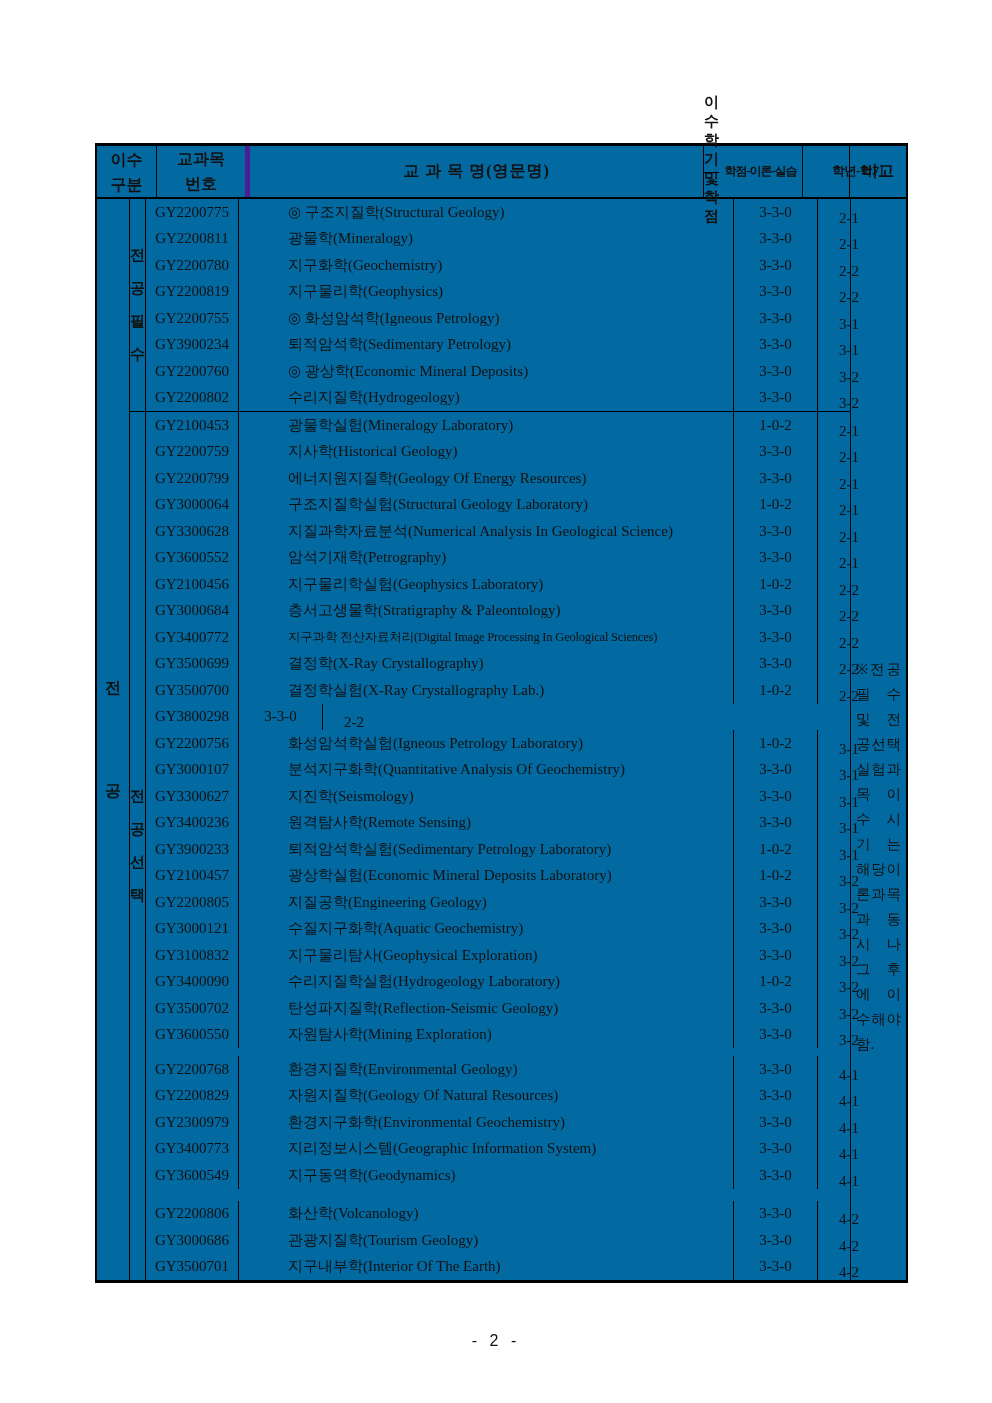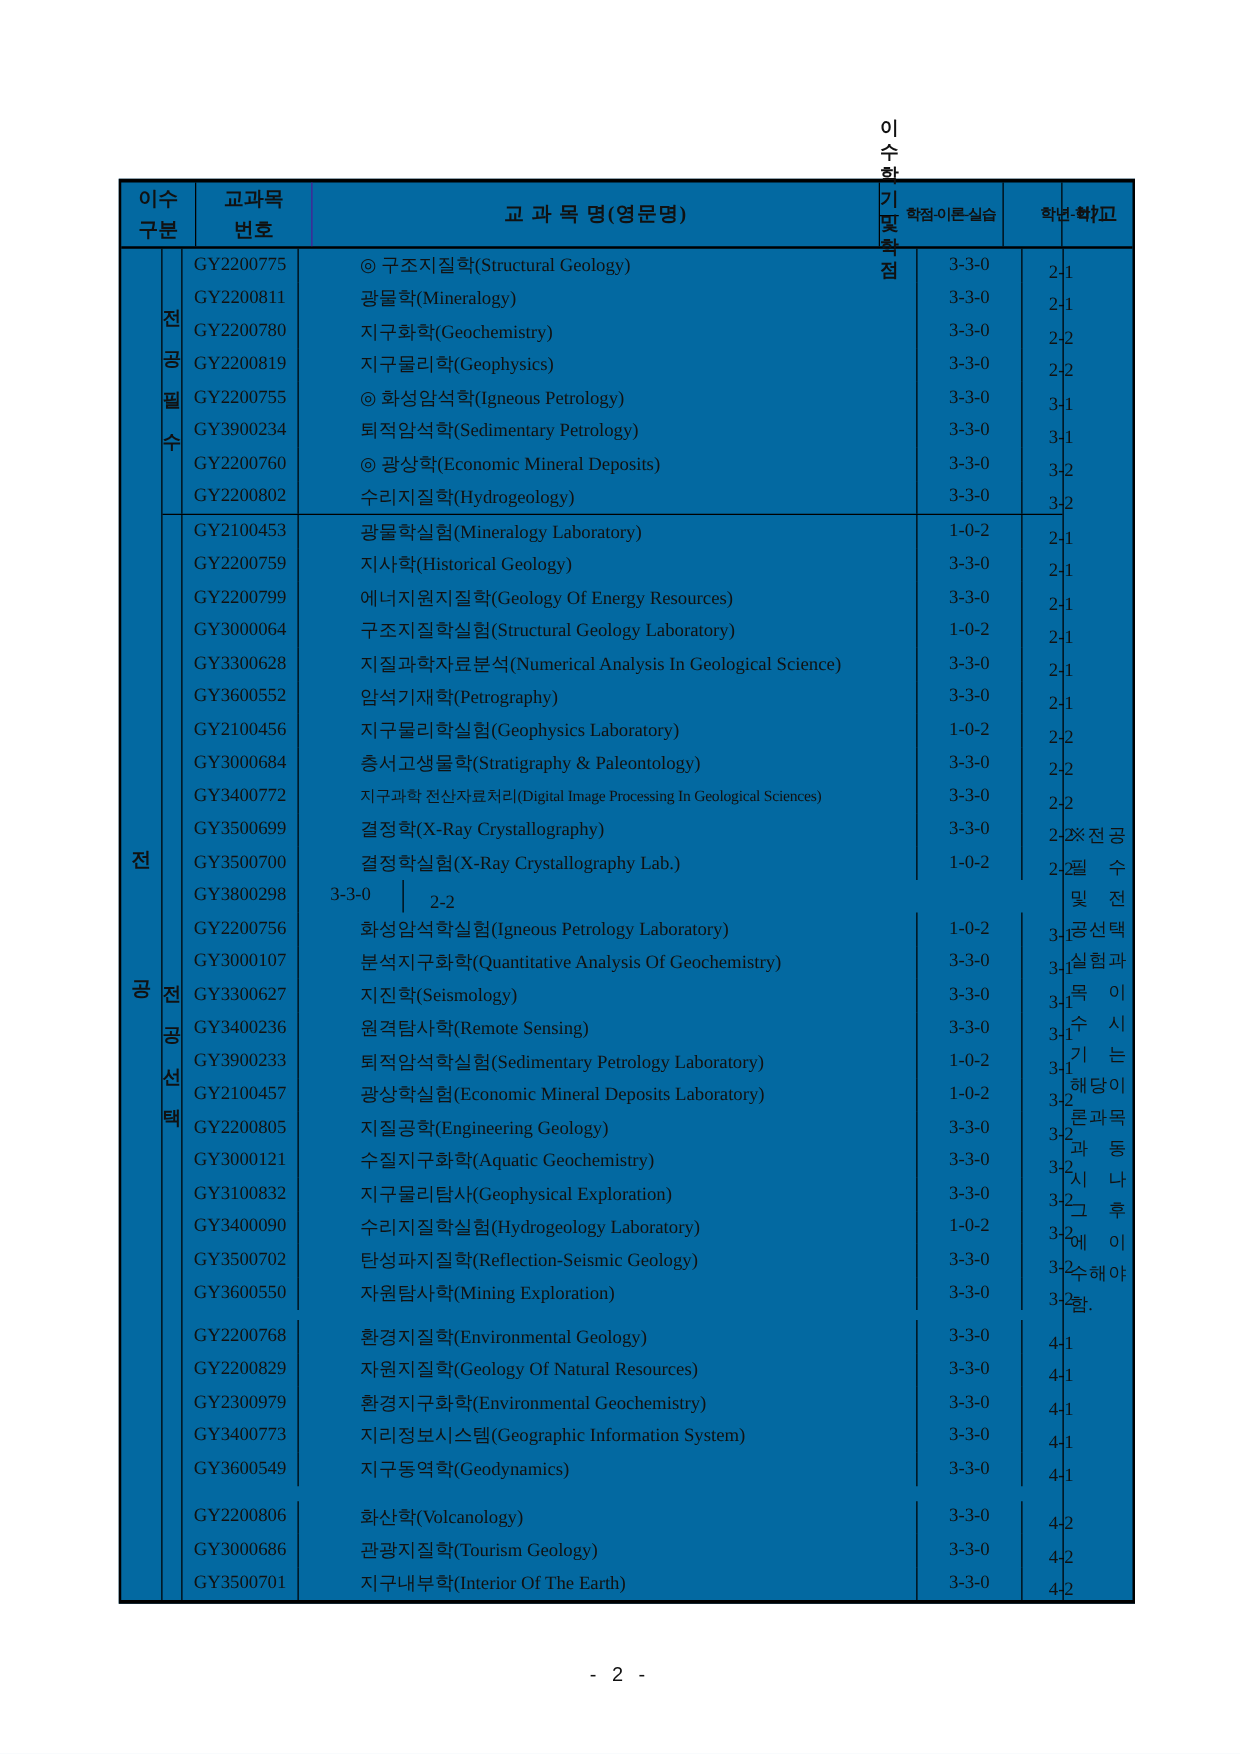--- a/index.html
+++ b/index.html
@@ -16,21 +16,21 @@
     position: absolute; left: 95px; top: 143px;
     width: 813px;
     border: 2px solid #000;
     border-top-width: 3px;
     border-bottom-width: 3px;
     background: #0369a1;
   }
   
   .thead { display: flex; border-bottom: 2px solid #000; height: 53px; }
   .h-cat    { width: 60px;  border-right: 1px solid #000; display:flex; flex-direction:column; justify-content:center; align-items:center; font-weight:bold; font-size:16px; line-height:25px; }
-  .h-code   { width: 93px;  border-right: 1px solid #4c1d95; display:flex; flex-direction:column; justify-content:flex-end; align-items:center; font-weight:bold; font-size:16px; line-height:25px; }
+  .h-code   { width: 93px;  border-right: 5px solid #4c1d95; display:flex; flex-direction:column; justify-content:flex-start; align-items:center; font-weight:bold; font-size:16px; line-height:25px; }
   .h-name   { width: 454px; border-right: 1px solid #000; display:flex; justify-content:center; align-items:center; font-weight:bold; font-size:16px; letter-spacing:1px; }
   .h-semcred{ width: 146px; border-right: 1px solid #000; display:flex; flex-direction:row; }
   .h-sc-top { height: 27px; border-bottom: 1px solid #000; display:flex; justify-content:center; align-items:center; font-weight:bold; font-size:15px; }
   .h-sc-bot { flex:1; display:flex;gap:24px; }
   .h-credit { width: 84px; border-right: 1px solid #000; display:flex; justify-content:center; align-items:center; font-weight:bold; font-size:12px; letter-spacing:-1px; }
   .h-sem    { width: 62px; display:flex; justify-content:center; align-items:center; font-weight:bold; font-size:12.5px; letter-spacing:-0.5px; }
   .h-remark { width: 56px; display:flex; justify-content:center; align-items:center; font-weight:bold; font-size:16px; }
   
   .tbody { display: flex; }
   .colA { width: 33px; border-right: 1px solid #000; display:flex; flex-direction:column; justify-content:center; align-items:center; gap: 82px; font-weight:bold; font-size:16px; }

